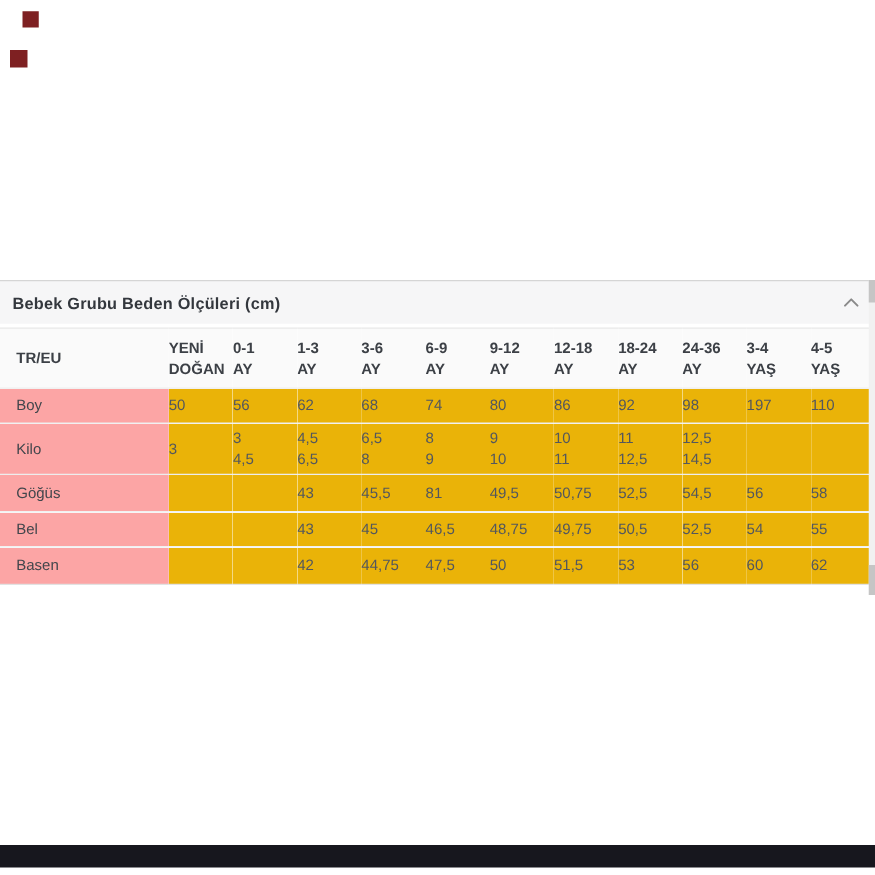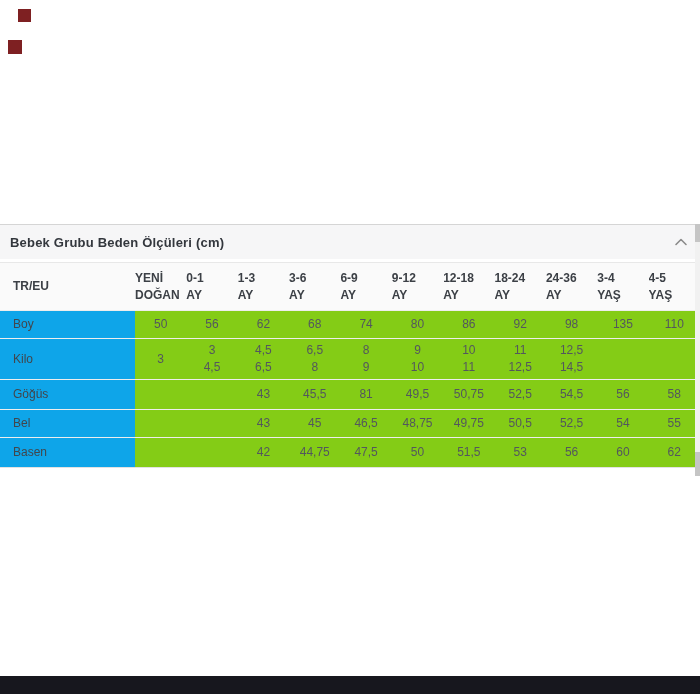--- a/index.html
+++ b/index.html
@@ -32,22 +32,22 @@
     width:700px; border-collapse:collapse; table-layout:fixed;
     border-top:1px solid #e8e8e8; border-bottom:1px solid #e2e2e2;
   }
   col.label-col { width:135px; }
   th, td { font-size:12px; padding:0; border-top:1px solid #ededed; overflow:hidden; }
   thead th {
     background:#fafafa; font-weight:bold; color:#3c4046;
     height:48px; text-align:left; border-top:none; line-height:17px;
   }
   thead th.corner { text-align:left; padding-left:13px;margin-left:12px; }
-  tbody td { text-align:center; color:#53575e; background:#84cc16; line-height:17px; }
-  tbody td.label { background:#0ea5e9; text-align:left; padding-left:13px; color:#42464c; }
+  tbody td { text-align:left; color:#53575e; background:#eab308; line-height:17px; }
+  tbody td.label { background:#fca5a5; text-align:left; padding-left:13px; color:#42464c; }
   tr.r0 td { height:28px; }
   tr.r1 td { height:41px; }
   tr.r2 td { height:30px; }
   tr.r3 td { height:28px; }
   tr.r4 td { height:30px; }
 
   
   .scrollbar-track {
     position:absolute; right:0; top:224px; width:5px; height:252px;
     background:#f1f1f1;
@@ -168,21 +168,21 @@
           <td>
             <div>86</div>
           </td>
           <td>
             <div>92</div>
           </td>
           <td>
             <div>98</div>
           </td>
           <td>
-            <div>135</div>
+            <div>197</div>
           </td>
           <td>
             <div>110</div>
           </td>
         </tr>
         <tr class="r1">
           <td class="label">Kilo</td>
           <td>
             <div>3</div>
           </td>

